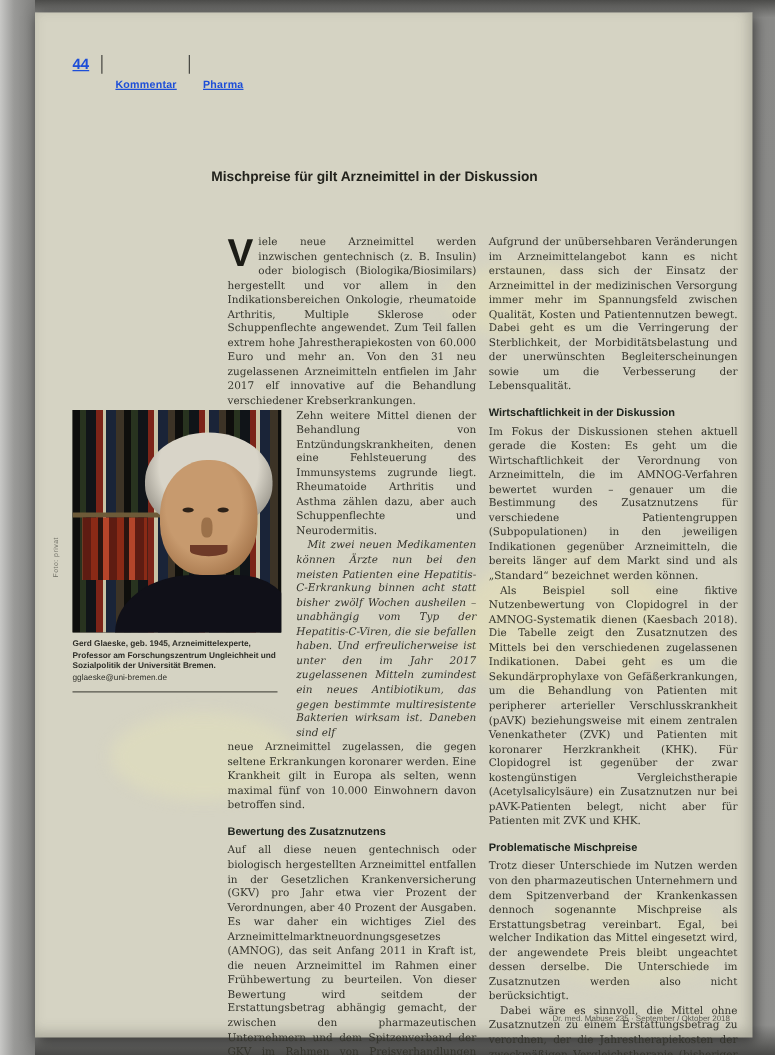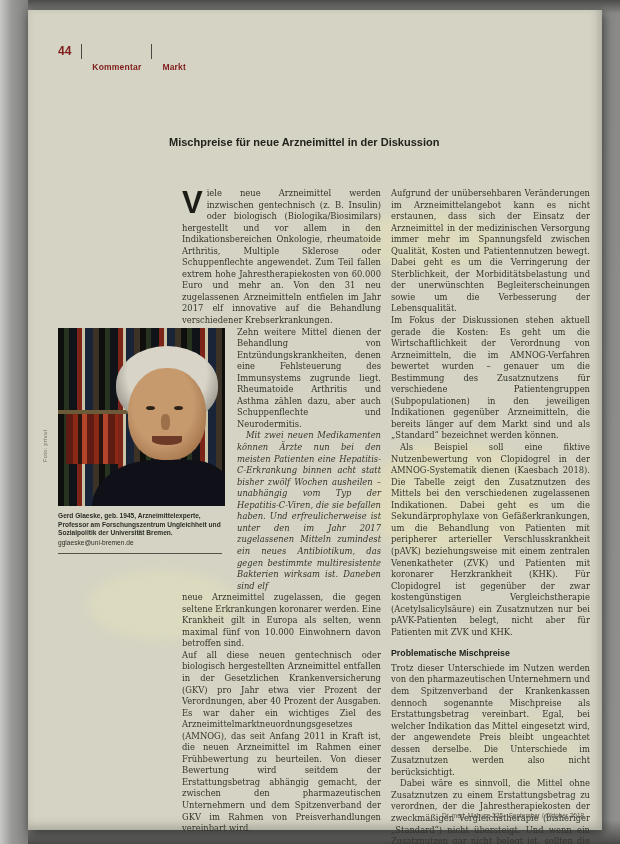--- a/index.html
+++ b/index.html
@@ -15,21 +15,21 @@
     position:absolute; left:28px; top:10px; width:574px; height:820px;
     background:#d5d3c3;
     box-shadow:2px 3px 10px rgba(0,0,0,.55), inset -3px -4px 10px rgba(90,90,80,.35);
   }
   .blotch { position:absolute; border-radius:50%; filter:blur(6px); pointer-events:none; }
   .b1 { left:330px; top:200px; width:140px; height:60px; background:rgba(235,230,180,.4); }
   .b2 { left:340px; top:430px; width:170px; height:120px; background:rgba(238,232,178,.38); }
   .b3 { left:60px;  top:560px; width:150px; height:70px; background:rgba(236,232,184,.35); }
   .b4 { left:400px; top:700px; width:150px; height:80px; background:rgba(230,226,178,.3); }
 
-  .header-row { position:absolute; left:30px; top:20px; display:flex; align-items:center; gap:10px; color:#7f1d1d; }
+  .header-row { position:absolute; left:30px; top:20px; display:flex; align-items:center; gap:10px; color:#1d4ed8;text-decoration:underline; }
   .pagenum { font-weight:bold; font-size:12px; }
   .vsep { width:1px; height:15px; background:#4a4a44; }
   .kicker { font-weight:bold; font-size:8.5px; letter-spacing:.2px;margin-top:32px; }
 
   .title { position:absolute; left:140px; top:90px; width:430px; font-weight:bold; font-size:23.5px; letter-spacing:-.3px; color:#141410; }
   .subtitle { position:absolute; left:141px; top:126px; width:420px; font-weight:bold; font-size:11px; color:#23231d; }
 
   .col { position:absolute; top:178px; width:199px; font-family:"DejaVu Serif", serif; font-size:8.4px; line-height:11.55px; text-align:justify; color:#34342c; hyphens:auto; }
   .col-left { left:154px; }
   .col-right { left:363px; }
@@ -75,37 +75,39 @@
   <div class="blotch b1"></div>
   <div class="blotch b2"></div>
   <div class="blotch b3"></div>
   <div class="blotch b4"></div>
 
   <div class="header-row">
     <span class="pagenum">44</span>
     <span class="vsep"></span>
     <span class="kicker">Kommentar</span>
     <span class="vsep"></span>
-    <span class="kicker">Markt</span>
+    <span class="kicker">Pharma</span>
   </div>
 
-  <h2 class="subtitle">Mischpreise für neue Arzneimittel in der Diskussion</h2>
+  <h2 class="subtitle">Mischpreise für gilt Arzneimittel in der Diskussion</h2>
 
   <div class="col col-left">
     <p class="body-p"><span class="dropcap">V</span><span>iele neue Arzneimittel werden inzwischen gentechnisch (z. B. Insulin) oder biologisch (Biologika/Biosimilars) hergestellt und vor allem in den Indikationsbereichen Onkologie, rheumatoide Arthritis, Multiple Sklerose oder Schuppenflechte angewendet. Zum Teil fallen extrem hohe Jahrestherapiekosten von 60.000 Euro und mehr an. Von den 31 neu zugelassenen Arzneimitteln entfielen im Jahr 2017 elf innovative auf die Behandlung verschiedener Krebserkrankungen.</span></p>
     <div class="indented">
       <p>Zehn weitere Mittel dienen der Behandlung von Entzündungskrankheiten, denen eine Fehlsteuerung des Immunsystems zugrunde liegt. Rheumatoide Arthritis und Asthma zählen dazu, aber auch Schuppenflechte und Neurodermitis.</p>
       <p>Mit zwei neuen Medikamenten können Ärzte nun bei den meisten Patienten eine Hepatitis-C-Erkrankung binnen acht statt bisher zwölf Wochen ausheilen – unabhängig vom Typ der Hepatitis-C-Viren, die sie befallen haben. Und erfreulicherweise ist unter den im Jahr 2017 zugelassenen Mitteln zumindest ein neues Antibiotikum, das gegen bestimmte multiresistente Bakterien wirksam ist. Daneben sind elf</p>
     </div>
     <p class="cont">neue Arzneimittel zugelassen, die gegen seltene Erkrankungen koronarer werden. Eine Krankheit gilt in Europa als selten, wenn maximal fünf von 10.000 Einwohnern davon betroffen sind.</p>
+    <div class="subhead">Bewertung des Zusatznutzens</div>
     <p>Auf all diese neuen gentechnisch oder biologisch hergestellten Arzneimittel entfallen in der Gesetzlichen Krankenversicherung (GKV) pro Jahr etwa vier Prozent der Verordnungen, aber 40 Prozent der Ausgaben. Es war daher ein wichtiges Ziel des Arzneimittelmarktneuordnungsgesetzes (AMNOG), das seit Anfang 2011 in Kraft ist, die neuen Arzneimittel im Rahmen einer Frühbewertung zu beurteilen. Von dieser Bewertung wird seitdem der Erstattungsbetrag abhängig gemacht, der zwischen den pharmazeutischen Unternehmern und dem Spitzenverband der GKV im Rahmen von Preisverhandlungen vereinbart wird.</p>
   </div>
 
   <div class="col col-right">
     <p>Aufgrund der unübersehbaren Veränderungen im Arzneimittelangebot kann es nicht erstaunen, dass sich der Einsatz der Arzneimittel in der medizinischen Versorgung immer mehr im Spannungsfeld zwischen Qualität, Kosten und Patientennutzen bewegt. Dabei geht es um die Verringerung der Sterblichkeit, der Morbiditätsbelastung und der unerwünschten Begleiterscheinungen sowie um die Verbesserung der Lebensqualität.</p>
+    <div class="subhead">Wirtschaftlichkeit in der Diskussion</div>
     <p class="body-p">Im Fokus der Diskussionen stehen aktuell gerade die Kosten: Es geht um die Wirtschaftlichkeit der Verordnung von Arzneimitteln, die im AMNOG-Verfahren bewertet wurden – genauer um die Bestimmung des Zusatznutzens für verschiedene Patientengruppen (Subpopulationen) in den jeweiligen Indikationen gegenüber Arzneimitteln, die bereits länger auf dem Markt sind und als „Standard“ bezeichnet werden können.</p>
     <p class="body-p">Als Beispiel soll eine fiktive Nutzenbewertung von Clopidogrel in der AMNOG-Systematik dienen (Kaesbach 2018). Die Tabelle zeigt den Zusatznutzen des Mittels bei den verschiedenen zugelassenen Indikationen. Dabei geht es um die Sekundärprophylaxe von Gefäßerkrankungen, um die Behandlung von Patienten mit peripherer arterieller Verschlusskrankheit (pAVK) beziehungsweise mit einem zentralen Venenkatheter (ZVK) und Patienten mit koronarer Herzkrankheit (KHK). Für Clopidogrel ist gegenüber der zwar kostengünstigen Vergleichstherapie (Acetylsalicylsäure) ein Zusatznutzen nur bei pAVK-Patienten belegt, nicht aber für Patienten mit ZVK und KHK.</p>
     <div class="subhead">Problematische Mischpreise</div>
     <p class="body-p">Trotz dieser Unterschiede im Nutzen werden von den pharmazeutischen Unternehmern und dem Spitzenverband der Krankenkassen dennoch sogenannte Mischpreise als Erstattungsbetrag vereinbart. Egal, bei welcher Indikation das Mittel eingesetzt wird, der angewendete Preis bleibt ungeachtet dessen derselbe. Die Unterschiede im Zusatznutzen werden also nicht berücksichtigt.</p>
     <p class="body-p">Dabei wäre es sinnvoll, die Mittel ohne Zusatznutzen zu einem Erstattungsbetrag zu verordnen, der die Jahrestherapiekosten der zweckmäßigen Vergleichstherapie (bisheriger „Standard“) nicht übersteigt. Und wenn ein Zusatznutzen gar nicht belegt ist, sollten die Jahrestherapiekosten ein</p>
   </div>
 
   <div class="photo">
     <div class="shelf"></div>
     <div class="shelf-line" style="top:82px"></div>

